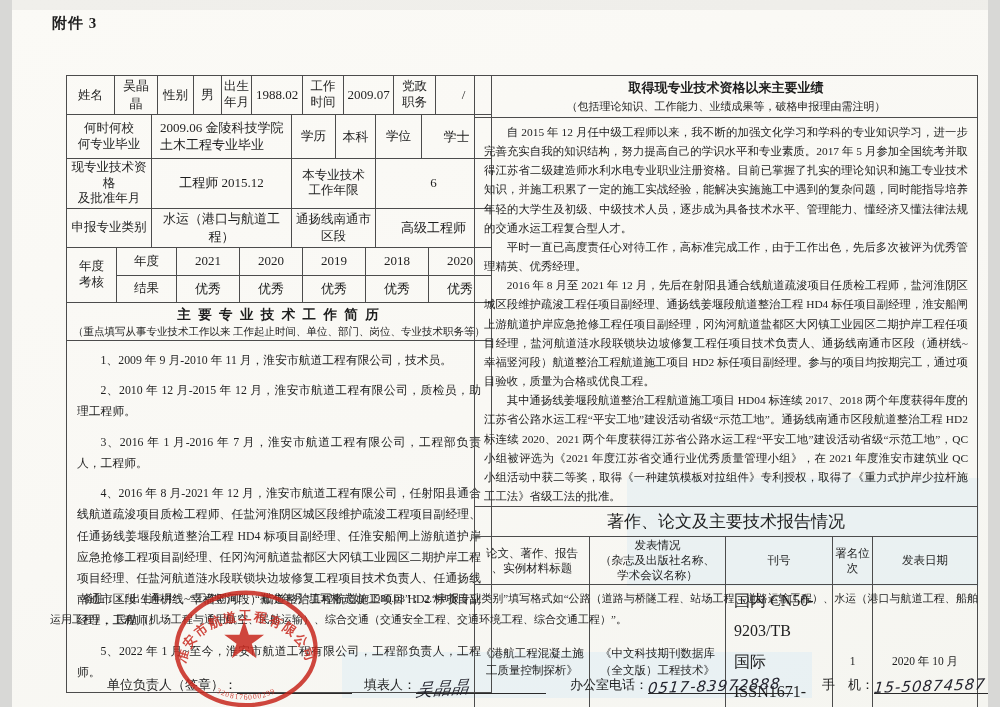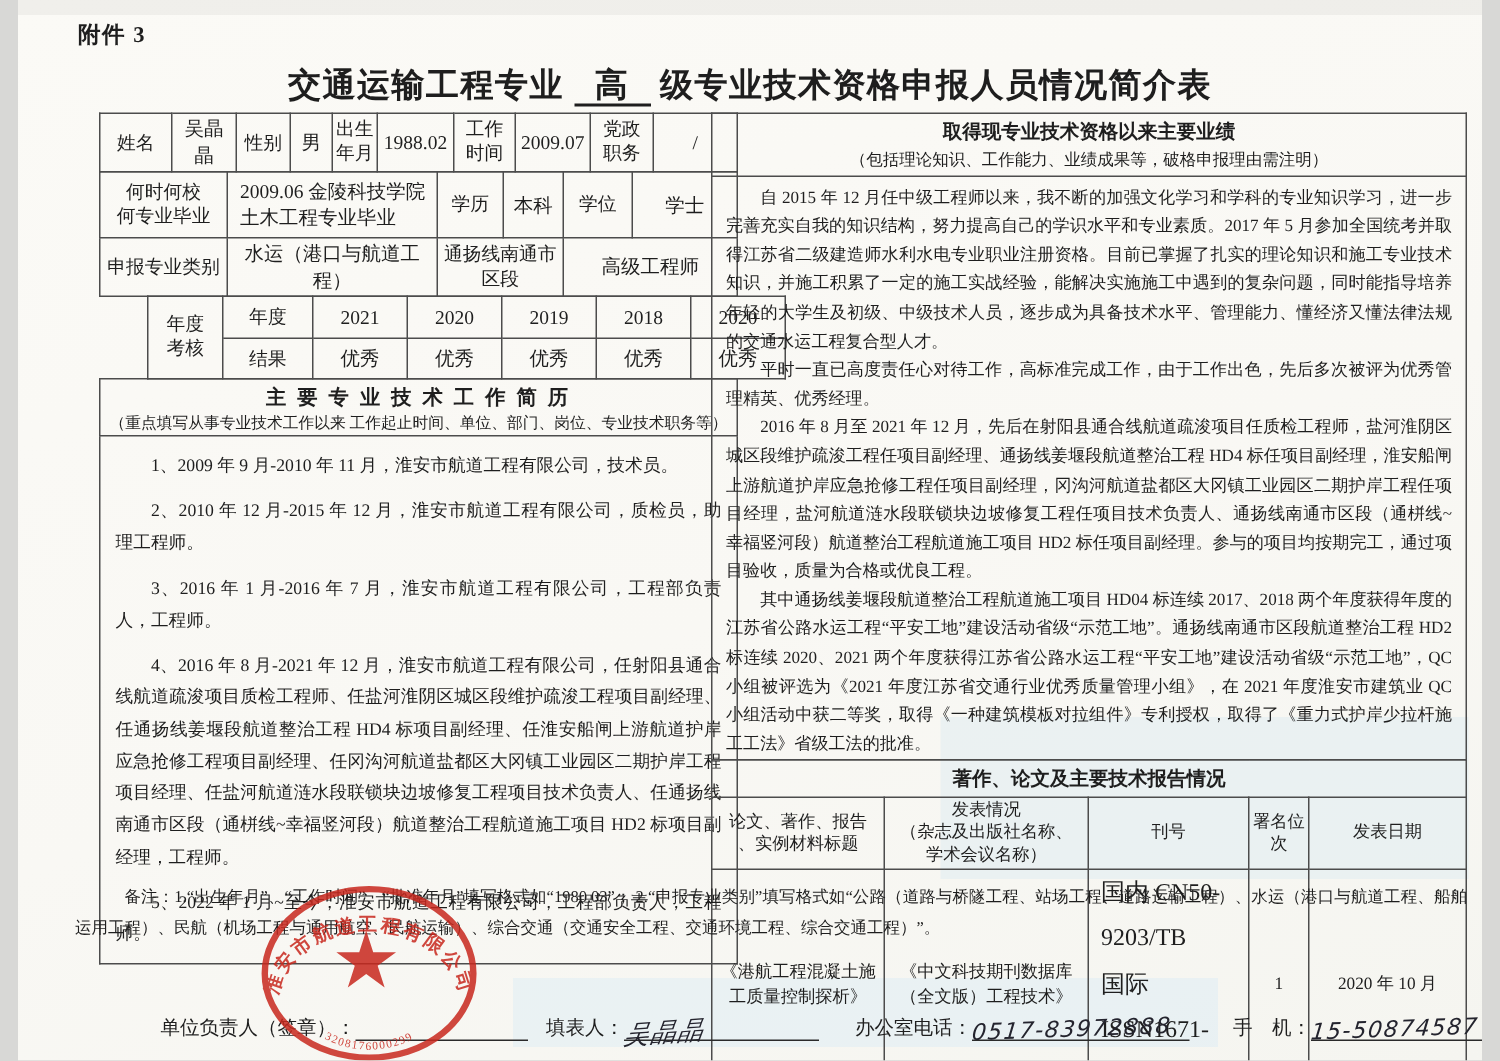--- a/index.html
+++ b/index.html
@@ -30,21 +30,21 @@
   .left-cell{text-align:left;padding-left:8px;line-height:1.3;}
   .resume-head td{font-weight:bold;font-size:13.5px;letter-spacing:2px;padding-top:3px;}
   .resume-sub{display:block;font-weight:normal;font-size:10.5px;letter-spacing:0;margin-top:1px;}
   .resume-body td{vertical-align:top;text-align:left;padding:6px 10px 0 10px;}
   .resume-body p{margin:3px 0 9px 0;text-indent:2em;font-size:11.8px;line-height:1.8;text-align:justify;}
 
   .ach-head .t{font-weight:bold;font-size:13px;display:block;}
   .ach-head .s{font-size:11px;display:block;margin-top:2px;}
   .ach-body td{vertical-align:top;text-align:left;padding:5px 9px 0 9px;}
   .ach-body p{margin:0;text-indent:2em;font-size:11.4px;line-height:1.68;text-align:justify;}
-  .pub-title td{font-weight:bold;font-size:13px;padding:3px 0;}
+  .pub-title td{font-weight:normal;font-size:17px;padding:3px 0;}
   .pub-head td{font-size:11.5px;line-height:1.3;}
   .pub-cell{font-size:11.5px;line-height:1.5;}
   .issue-cell{text-align:left;padding-left:8px;font-size:16px;line-height:1.9;}
 
   .notes{position:absolute;left:38px;top:588px;width:928px;font-size:11px;line-height:1.95;text-align:justify;}
   .notes .body{text-indent:3em;display:block;}
 
   .footer-row{position:absolute;left:0;top:676px;width:1000px;font-size:13px;}
   .footer-row .grp{position:absolute;white-space:nowrap;}
   .blank{display:inline-block;border-bottom:1px solid #2a2a2a;height:16px;vertical-align:bottom;}
@@ -57,25 +57,20 @@
 <body>
 
 <div class="page">
 
   <div class="tint tint1"></div>
   <div class="tint tint2"></div>
   <div class="tint tint3"></div>
 
   <div class="attachment">附件 3</div>
 
-  <div class="doc-title">
-    <span>交通运输工程专业</span>
-    <span class="grade">高</span>
-    <span>级专业技术资格申报人员情况简介表</span>
-  </div>
 
   <div class="half left-half">
 
     <table style="width:425px;">
       <colgroup>
           <col style="width:48px">
           <col style="width:43px">
           <col style="width:36px">
           <col style="width:28px">
           <col style="width:30px">
@@ -116,30 +111,38 @@
       <tbody>
           <tr style="height:44px;">
         <td class="preline">何时何校
 何专业毕业</td>
         <td class="val left-cell">2009.06 金陵科技学院土木工程专业毕业</td>
         <td>学历</td>
         <td class="val">本科</td>
         <td>学位</td>
         <td class="val">学士</td>
       </tr>
+      <tr style="height:45px;">
+        <td class="preline">现专业技术资格
+及批准年月</td>
+        <td class="val">工程师 2015.12</td>
+        <td colspan="2" class="preline">本专业技术
+工作年限</td>
+        <td colspan="2" class="val">6</td>
+      </tr>
       <tr style="height:39px;">
         <td>申报专业类别</td>
         <td class="val">水运（港口与航道工程）</td>
         <td colspan="2">通扬线南通市区段</td>
         <td colspan="2" class="val">高级工程师</td>
       </tr>
     </tbody>
       </table>
 
-    <table class="stack" style="width:425px;margin-left:32px;">
+    <table class="stack" style="width:425px;">
       <colgroup>
           <col style="width:50px">
           <col style="width:60px">
           <col style="width:63px">
           <col style="width:63px">
           <col style="width:63px">
           <col style="width:63px">
           <col style="width:63px">
         </colgroup>
       <tbody>

